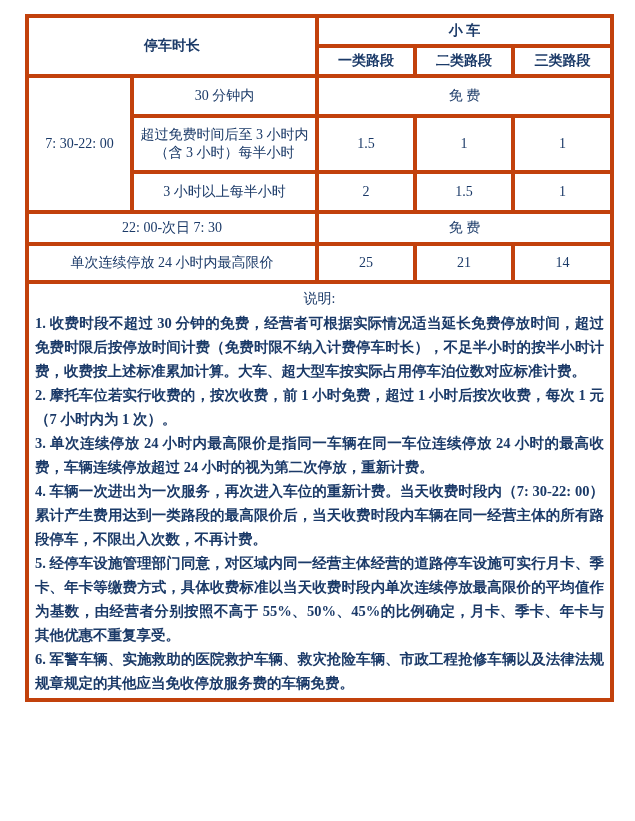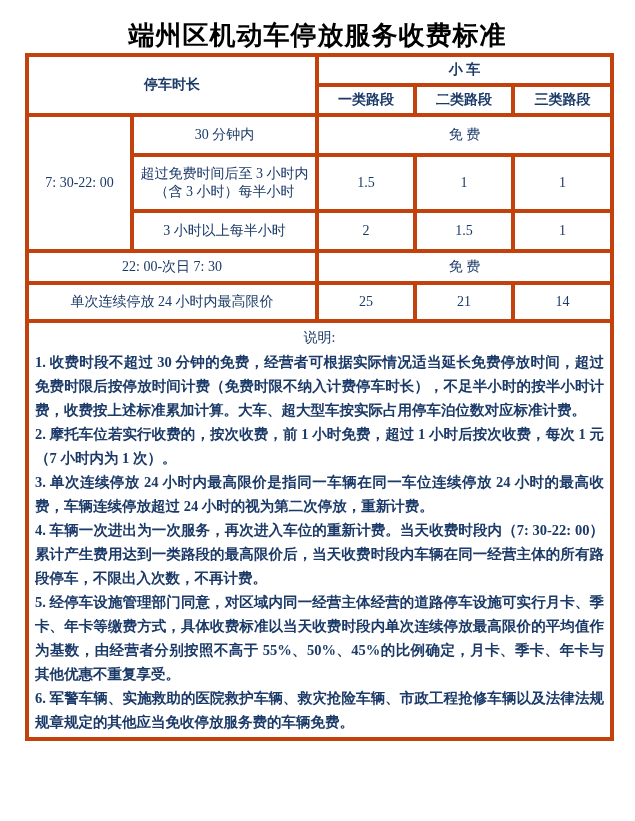--- a/index.html
+++ b/index.html
@@ -81,21 +81,20 @@
     margin: 0;
     text-align: justify;
     font-weight: bold;
   }
 </style>
 </head>
 <body>
 
 <div class="page">
 
-  <h1 class="doc-title">端州区机动车停放服务收费标准</h1>
 
 
 
   <table class="fee-table">
     <colgroup>
       <col style="width:105px">
       <col style="width:185px">
       <col style="width:98px">
       <col style="width:98px">
       <col style="width:99px">

